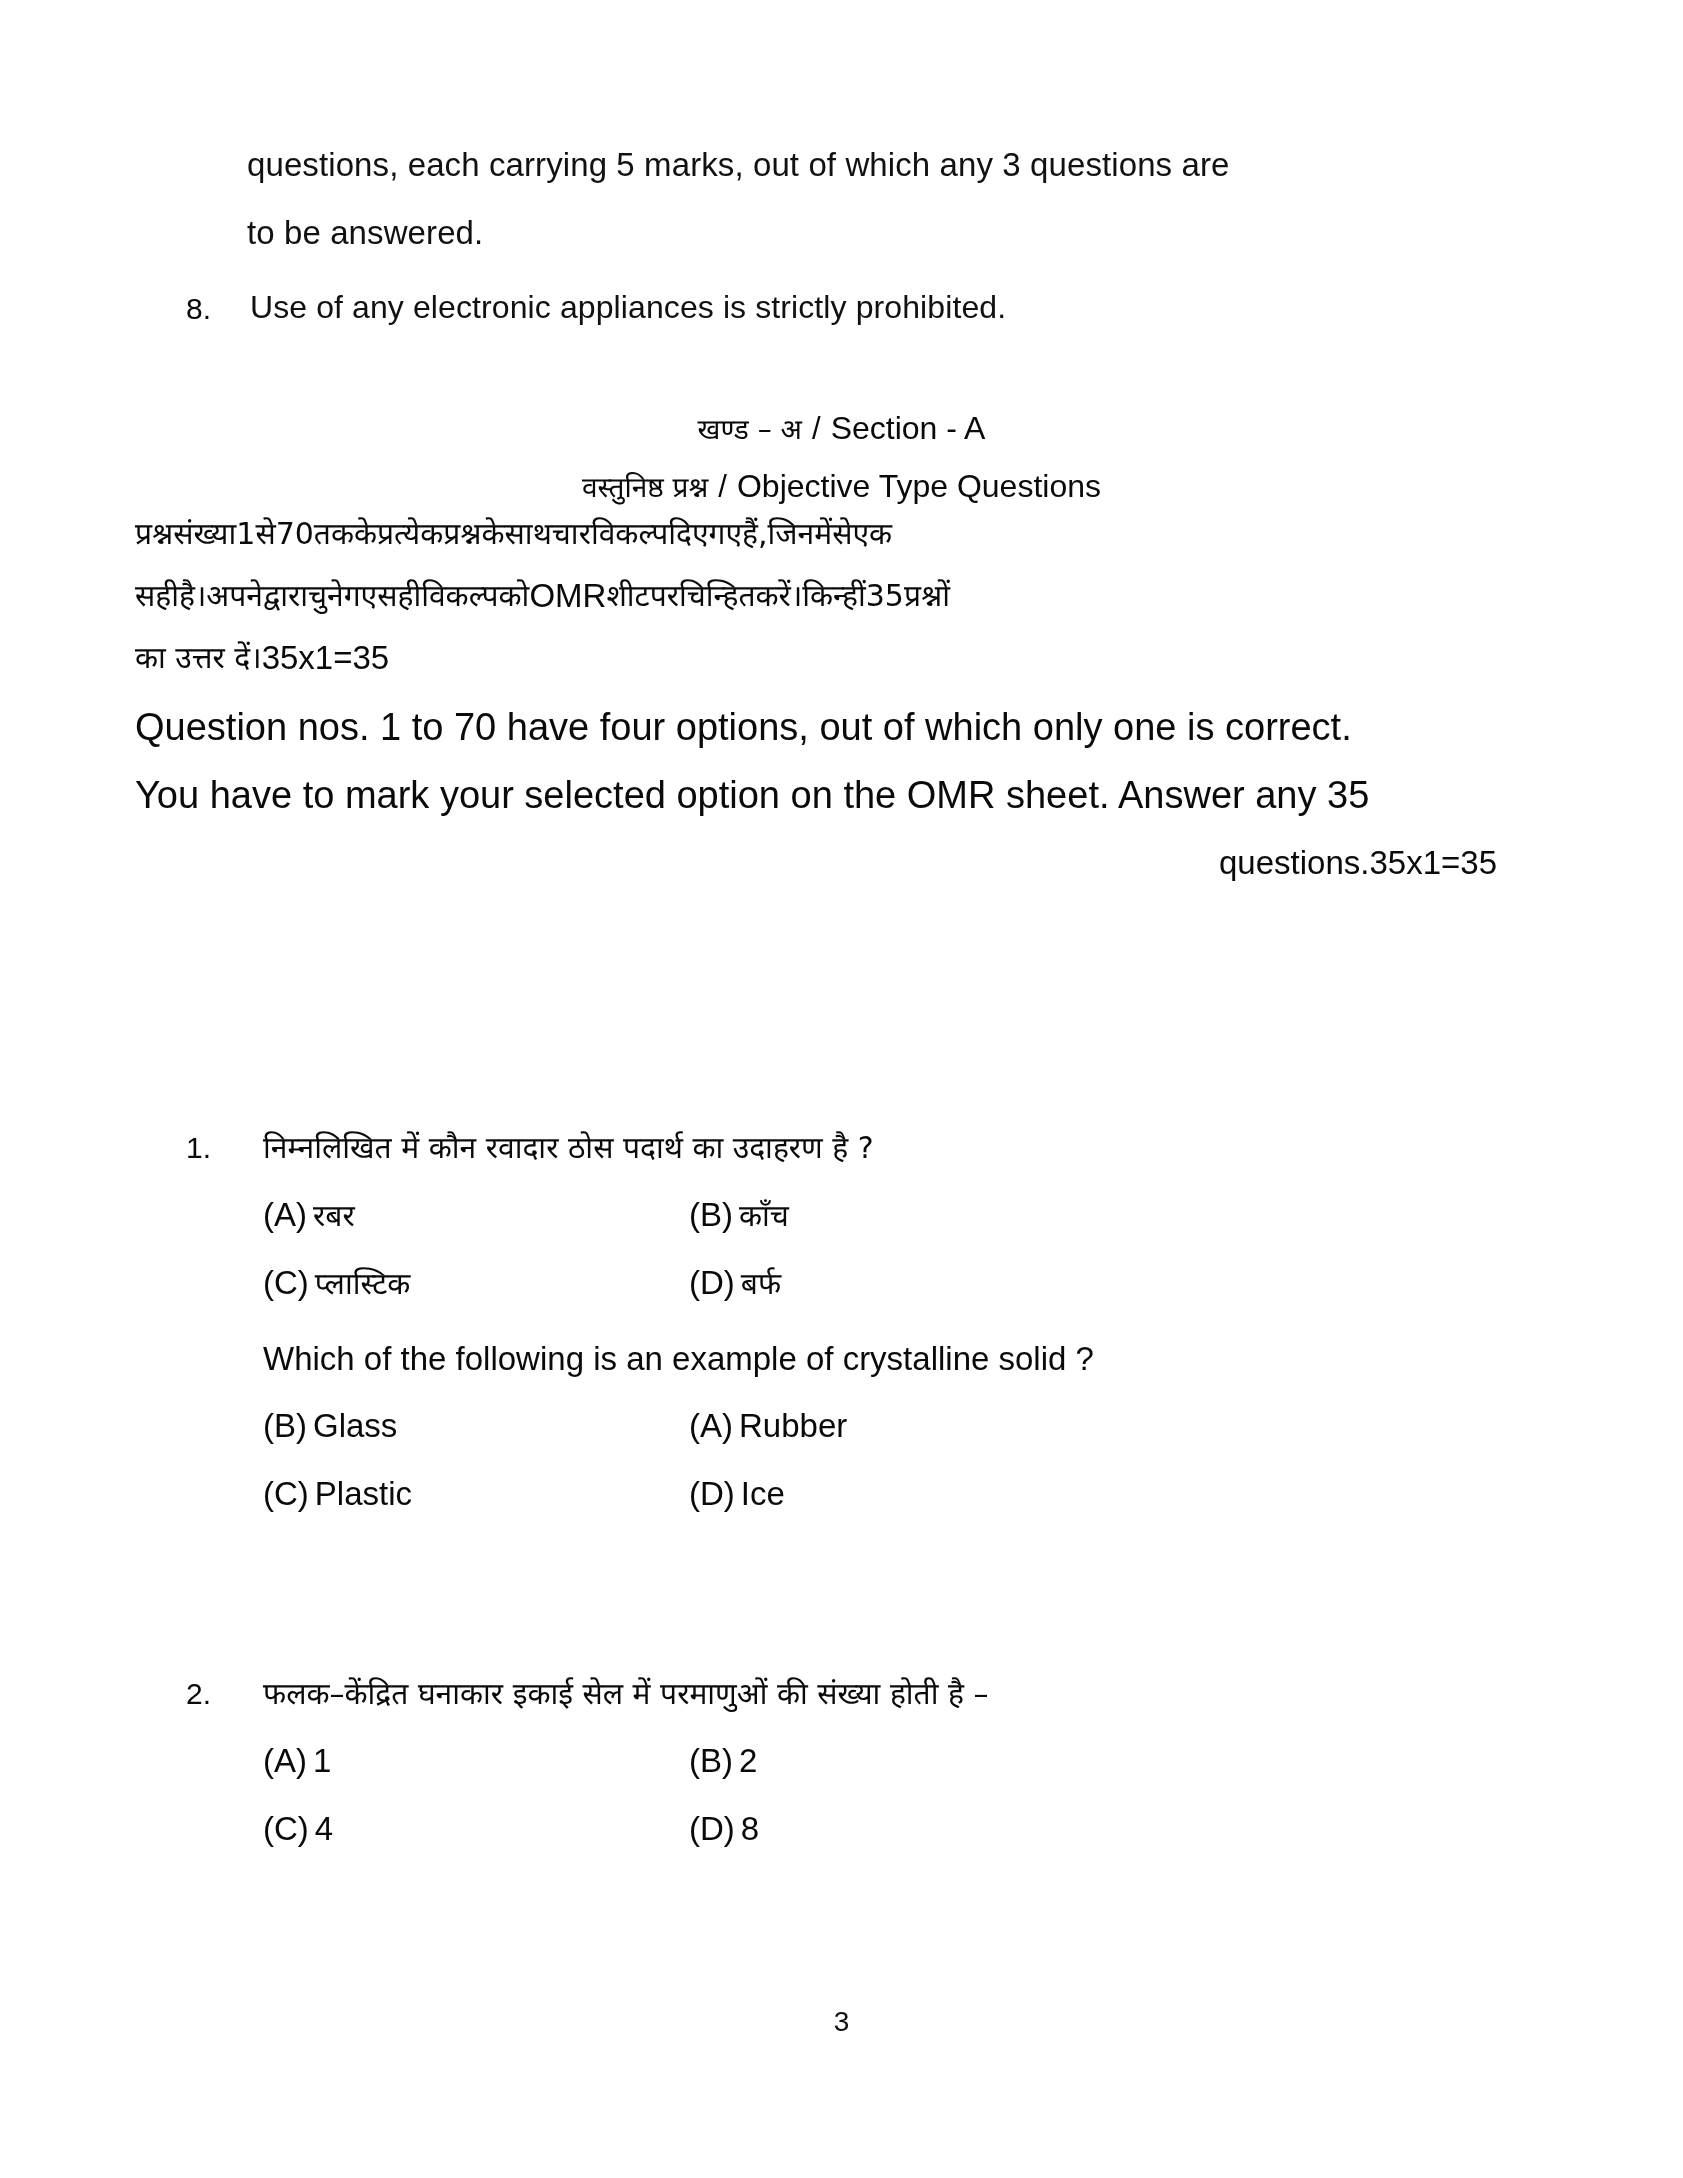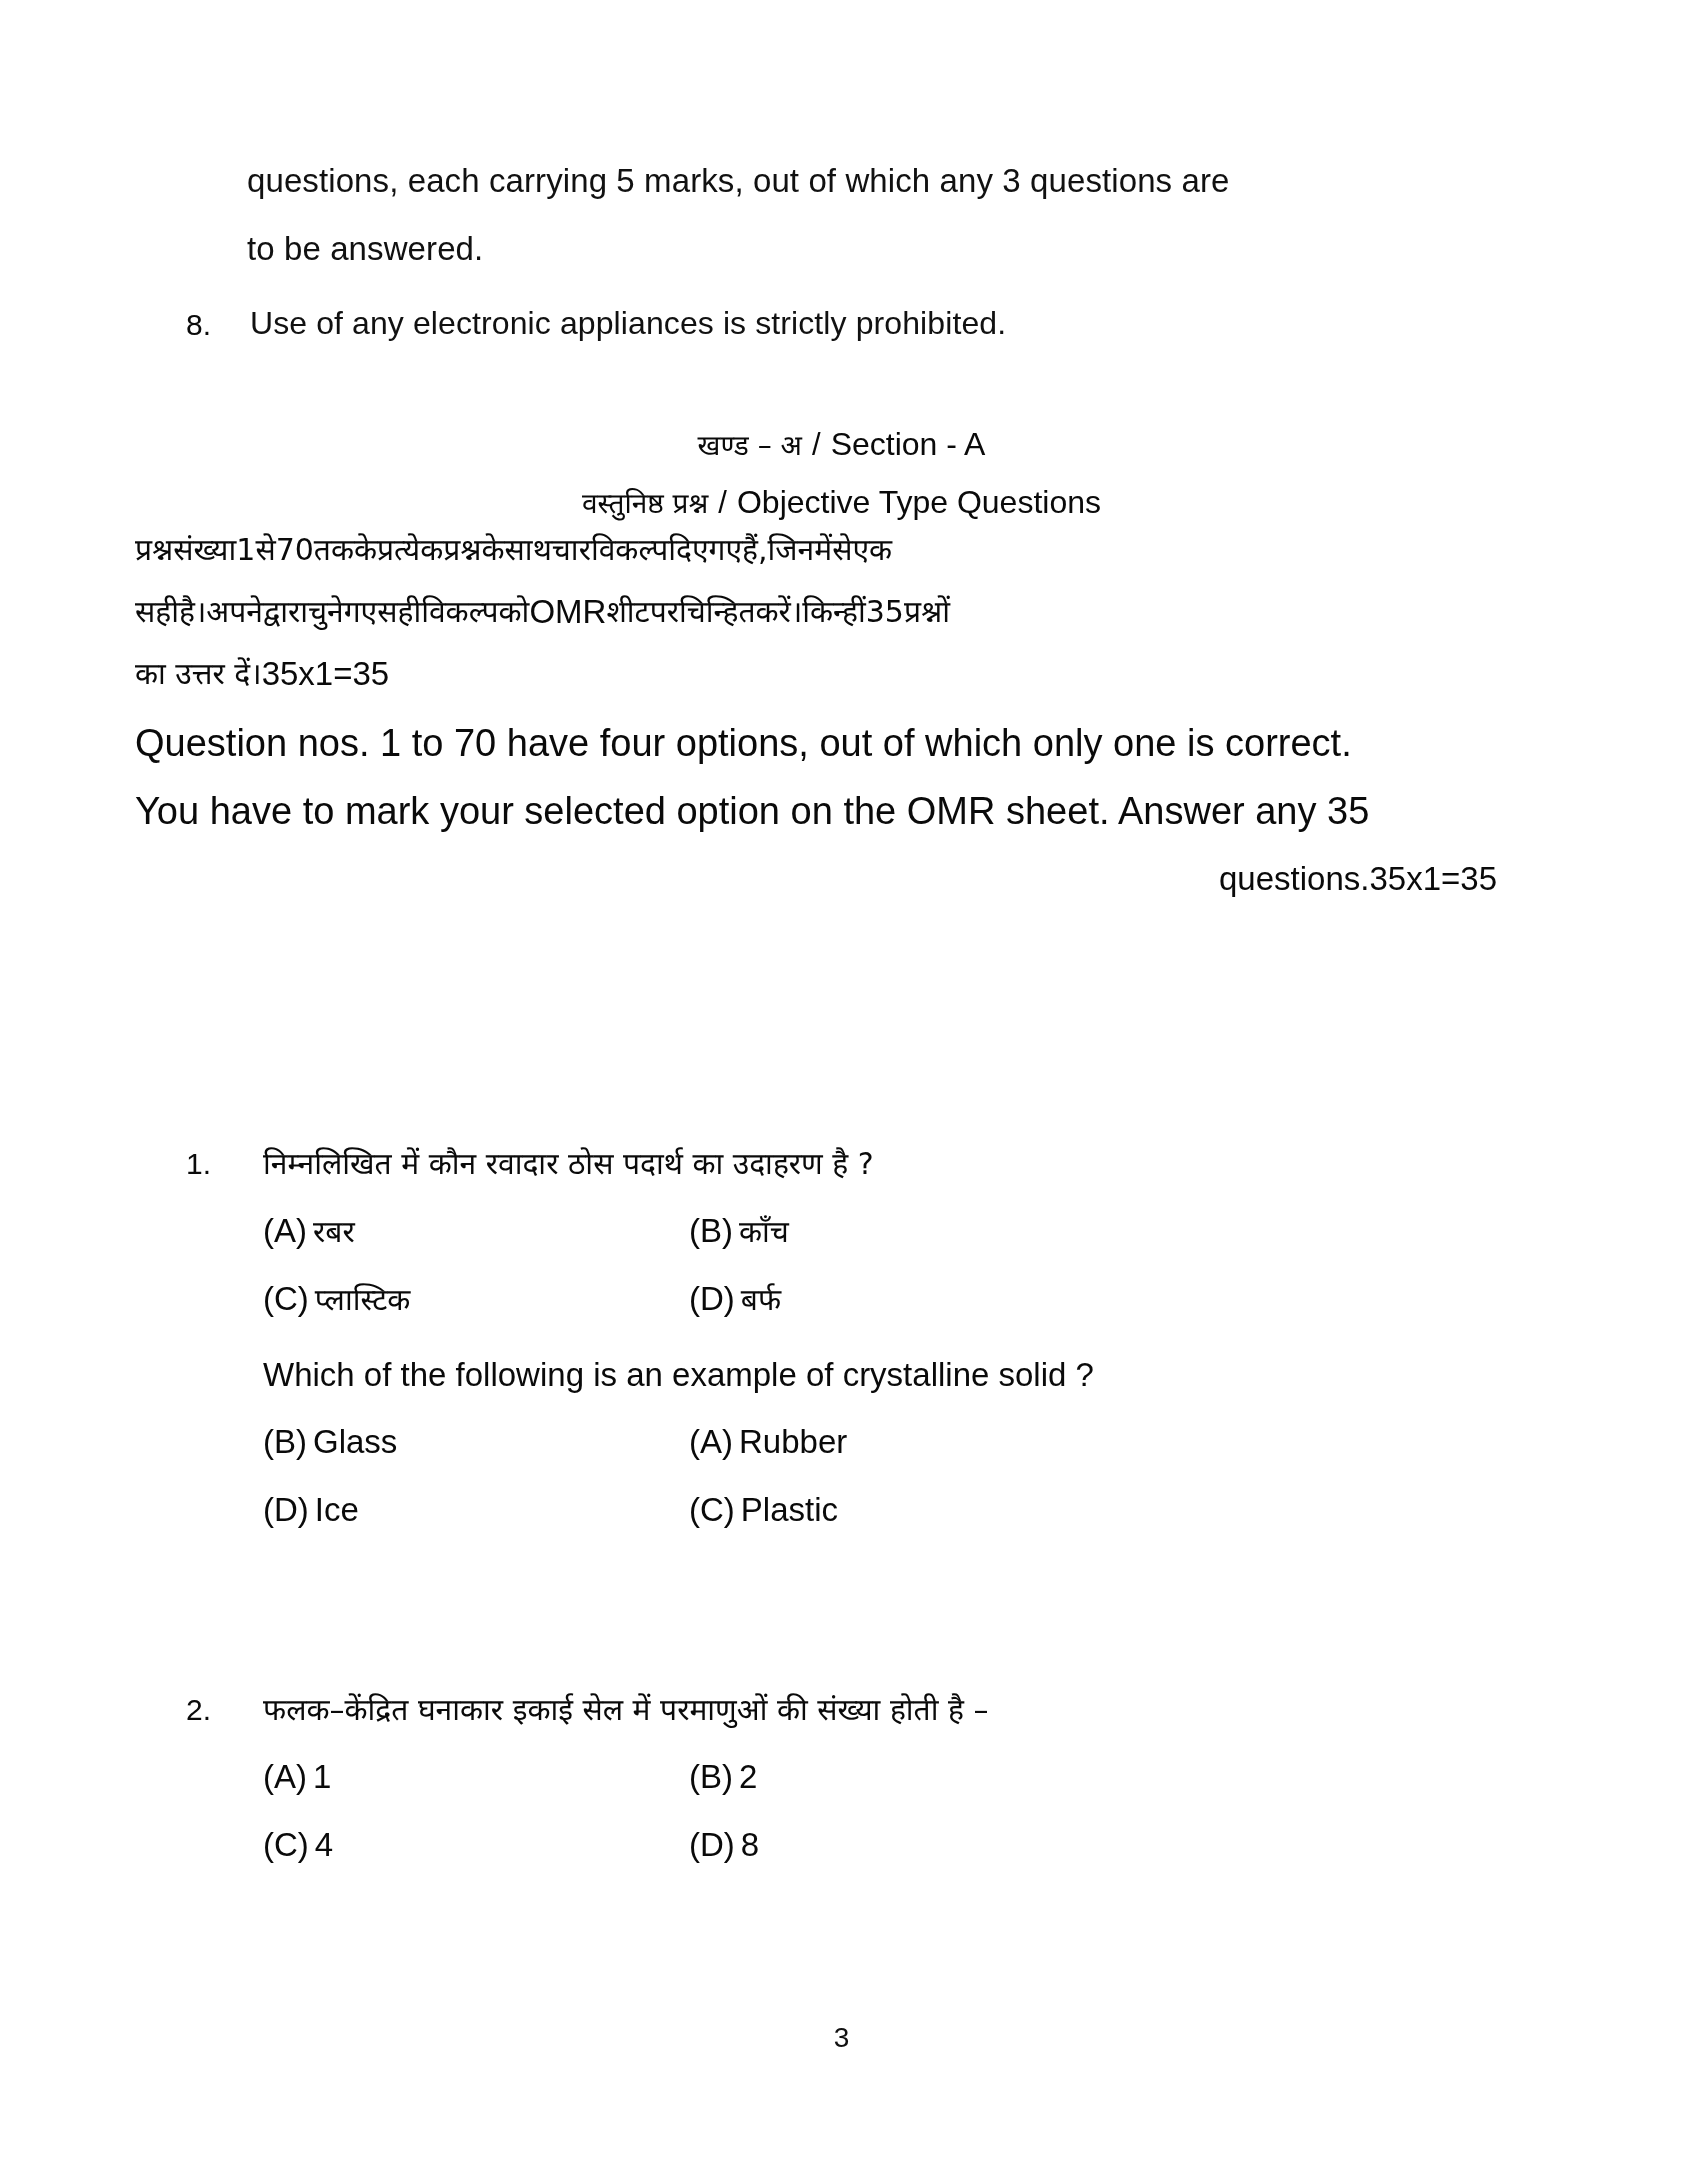--- a/index.html
+++ b/index.html
@@ -11,21 +11,21 @@
     width: 1683px;
     height: 2178px;
     position: relative;
     font-family: "Liberation Sans", sans-serif;
     color: #0a0a0a;
     -webkit-font-smoothing: antialiased;
   }
   .page {
     position: absolute;
     left: 0;
-    top: 16px;
+    top: 0;
     width: 1683px;
     height: 1792px;
     box-sizing: border-box;
     padding: 0;
     background: #ffffff;
   }
   .content {
     position: absolute;
     left: 186px;
     top: 0;
@@ -316,22 +316,22 @@
           <div class="opt-grid q-opts-hi">
             <div class="opt"><span class="tag">(A)</span><span class="val-hi">रबर</span></div>
             <div class="opt"><span class="tag">(B)</span><span class="val-hi">काँच</span></div>
             <div class="opt"><span class="tag">(C)</span><span class="val-hi">प्लास्टिक</span></div>
             <div class="opt"><span class="tag">(D)</span><span class="val-hi">बर्फ</span></div>
           </div>
           <div class="q-stem-en q-block-gap-en">Which of the following is an example of crystalline solid ?</div>
           <div class="opt-grid q-opts-en">
             <div class="opt"><span class="tag">(B)</span><span class="val-en">Glass</span></div>
             <div class="opt"><span class="tag">(A)</span><span class="val-en">Rubber</span></div>
+            <div class="opt"><span class="tag">(C)</span><span class="val-en">Plastic</span></div>
             <div class="opt"><span class="tag">(D)</span><span class="val-en">Ice</span></div>
-            <div class="opt"><span class="tag">(C)</span><span class="val-en">Plastic</span></div>
           </div>
         </div>
       </div>
     </div>
 
     <div class="question" id="q2">
       <div class="q-row">
         <div class="q-num">2.</div>
         <div class="q-body">
           <div class="q-stem-hi">फलक–केंद्रित घनाकार इकाई सेल में परमाणुओं की संख्या होती है –</div>

